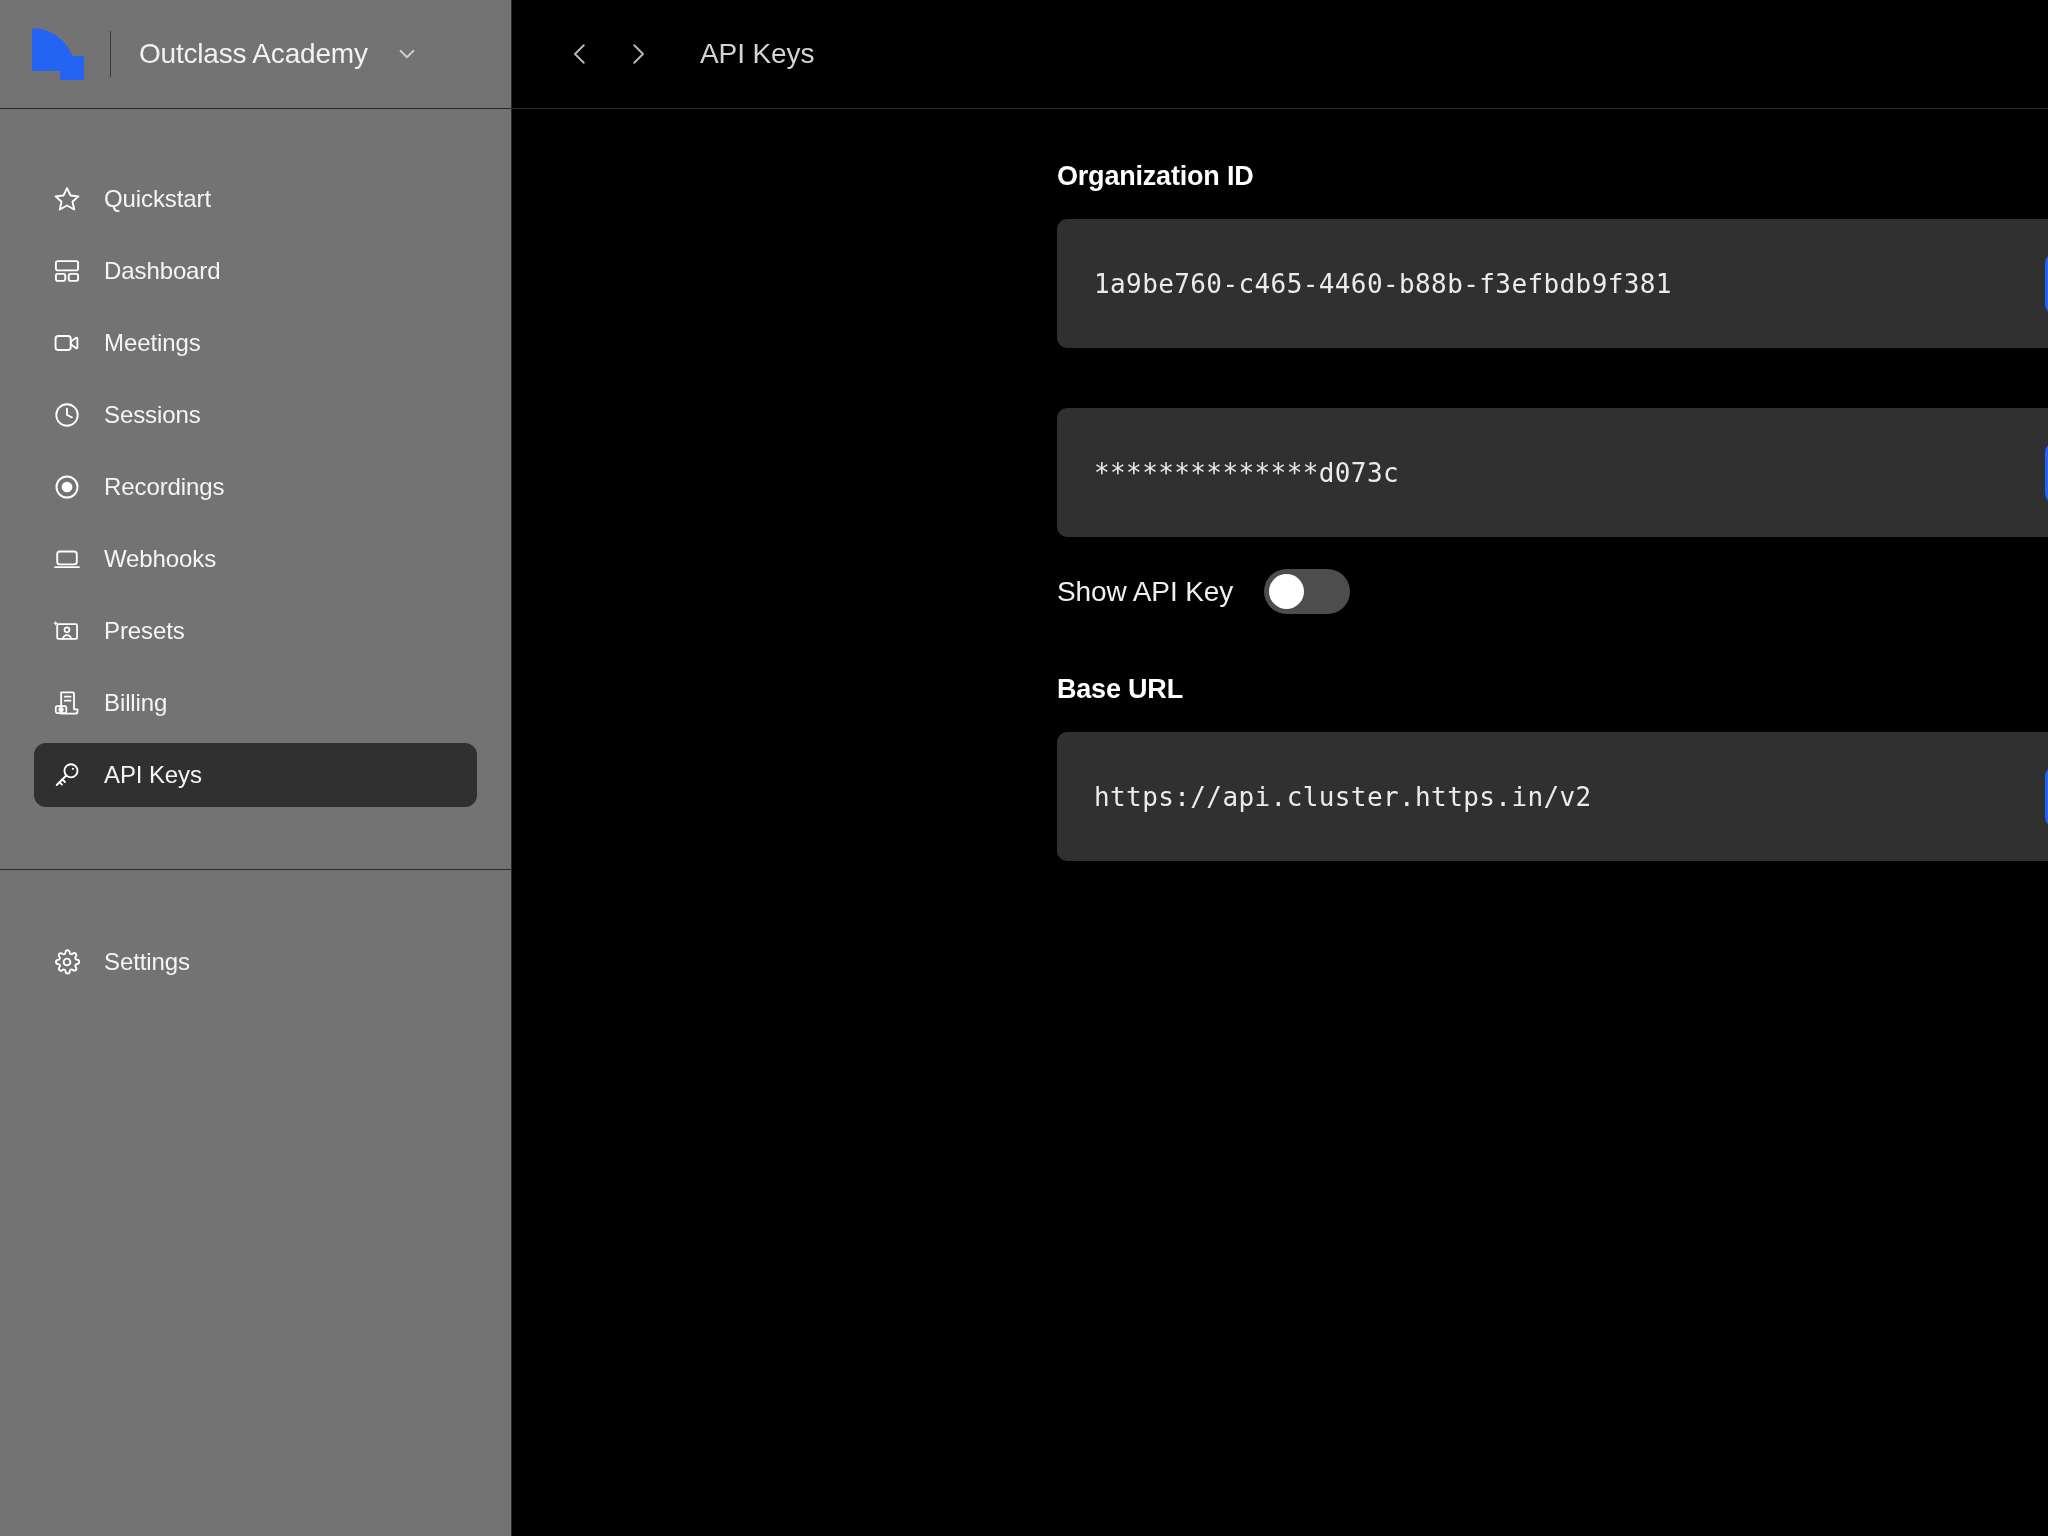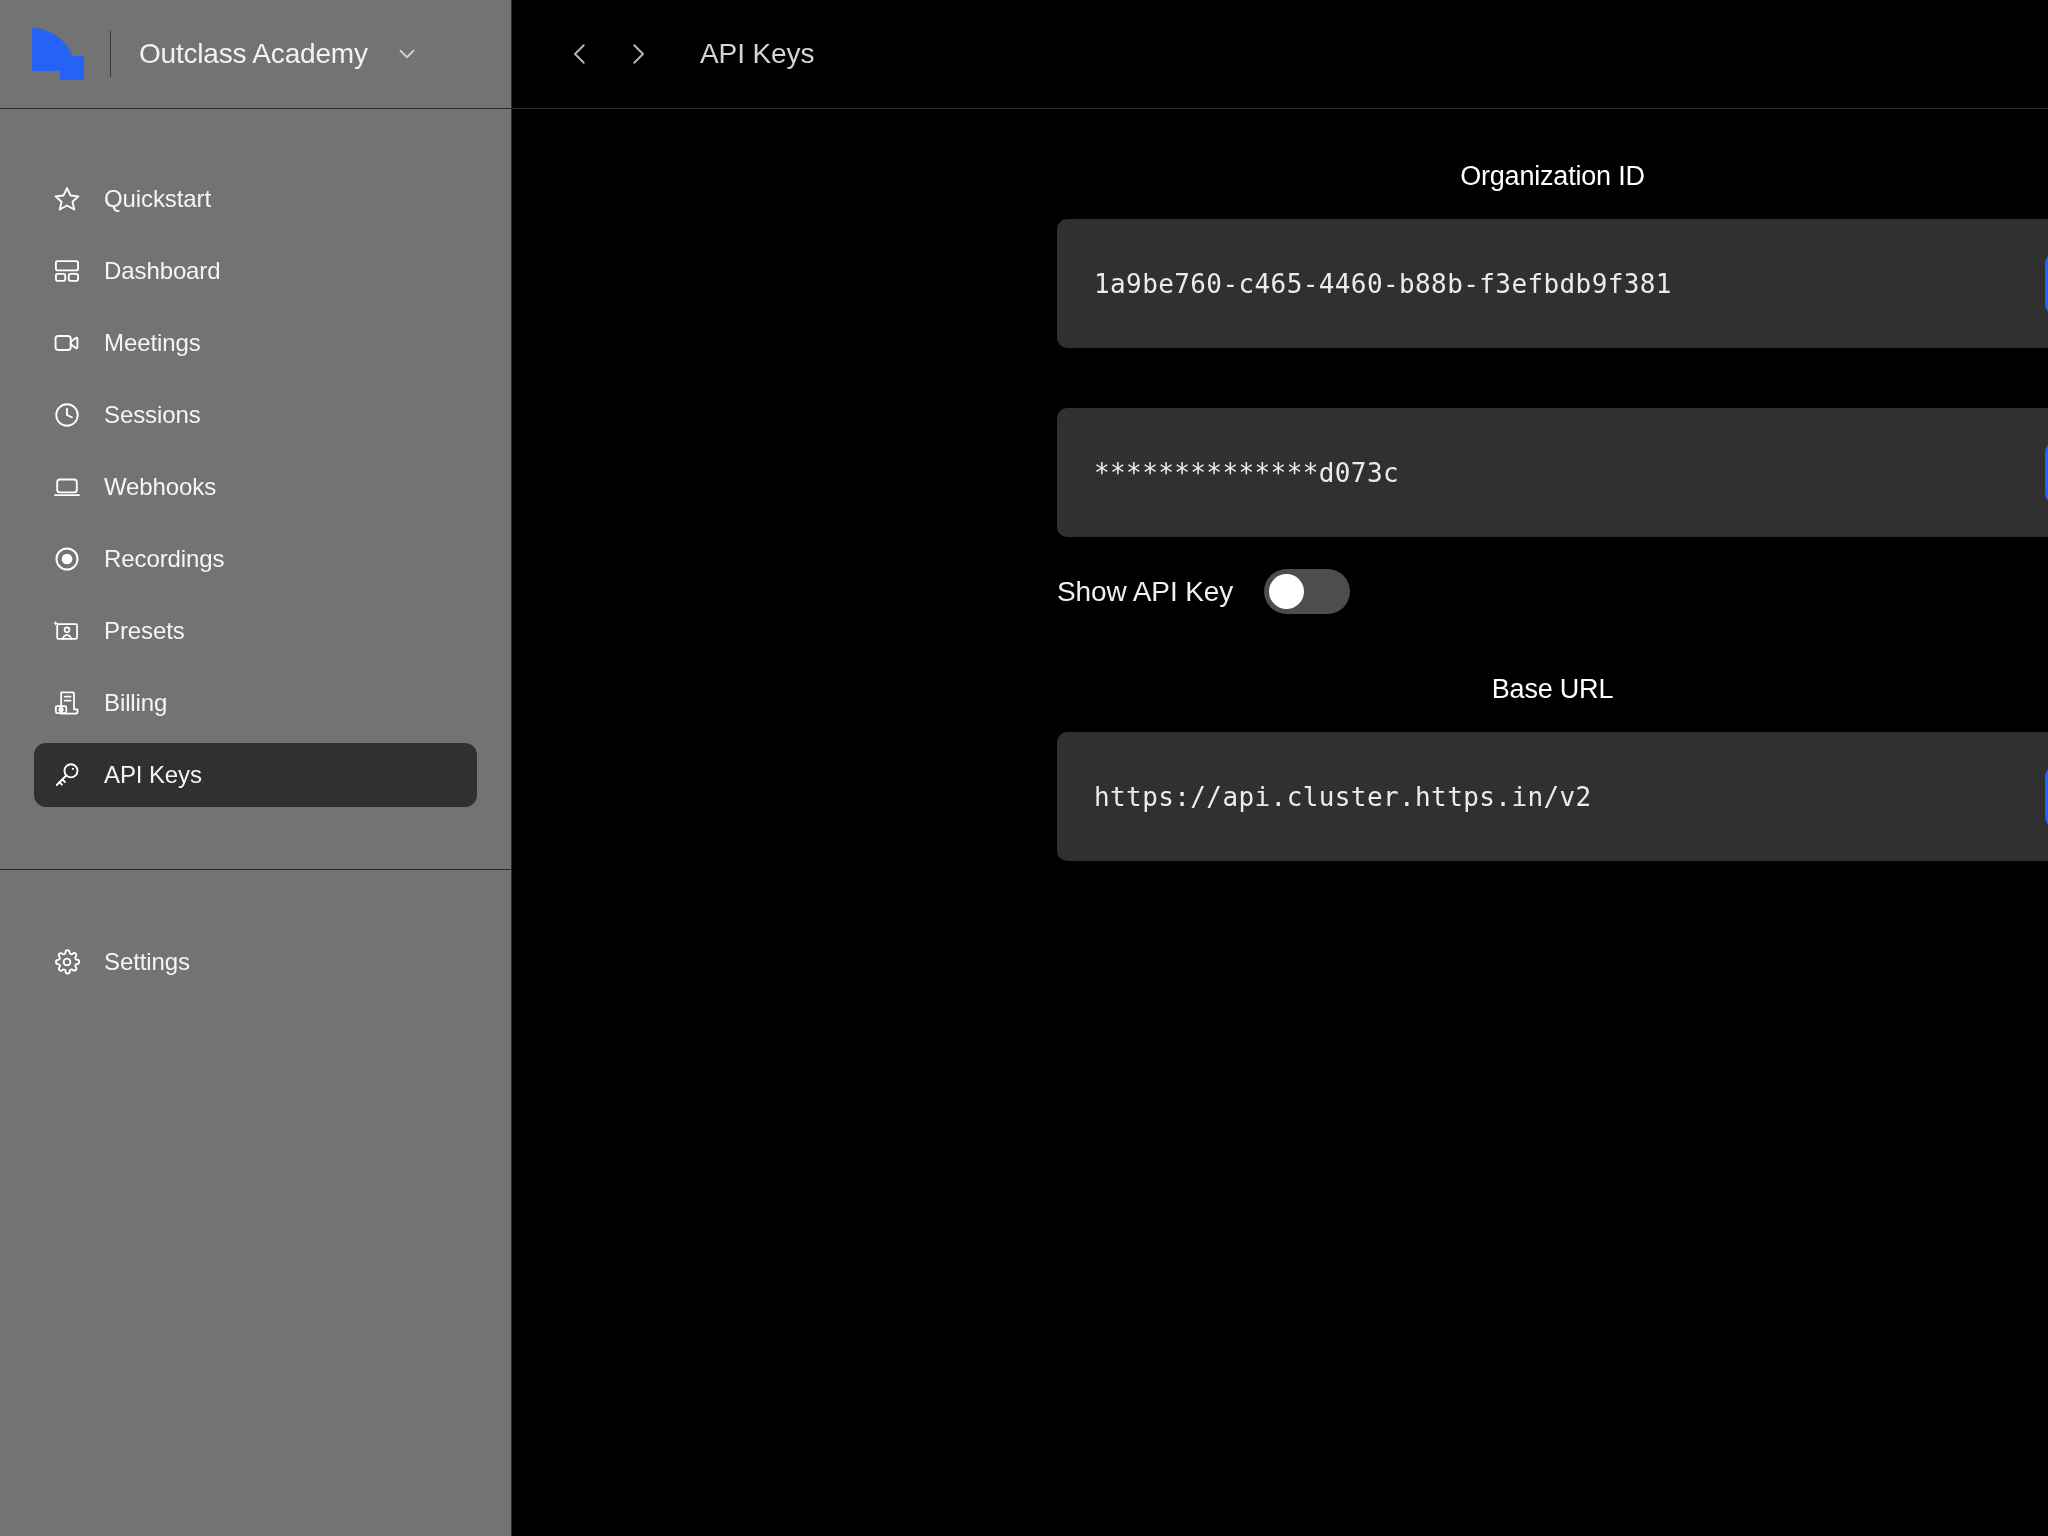--- a/index.html
+++ b/index.html
@@ -154,24 +154,23 @@
   }
 
   .content {
     padding: 52px 0 0 545px;
     flex: 1 1 auto;
   }
   .field-block { margin-bottom: 44px; }
   .field-label {
     font-size: 27px;
     color: #ffffff;
-    font-weight: 400;
+    font-weight: 700;
     letter-spacing: -0.2px;
     margin-bottom: 27px;
-    text-align: center;
   }
   .field-box {
     width: 1068px;
     height: 129px;
     background: #303030;
     border-radius: 10px;
     display: flex;
     align-items: center;
     padding: 0 16px 0 37px;
     position: relative;
@@ -286,36 +285,36 @@
           <svg width="28" height="28" viewBox="0 0 24 24" fill="none" stroke="currentColor" stroke-width="1.6" stroke-linecap="round" stroke-linejoin="round">
               <circle cx="12" cy="12" r="9.2"></circle>
               <polyline points="12 6.6 12 12 16.2 14"></polyline>
             </svg>
         </span>
         <span class="nav-label">Sessions</span>
       </div>
 
       <div class="nav-item">
         <span class="nav-icon">
-          <svg width="28" height="28" viewBox="0 0 24 24" fill="none" stroke="currentColor" stroke-width="1.6" stroke-linecap="round" stroke-linejoin="round">
-              <rect x="3.6" y="5.6" width="16.8" height="11" rx="2.2"></rect>
-              <line x1="1.8" y1="19" x2="22.2" y2="19"></line>
-            </svg>
-        </span>
-        <span class="nav-label">Webhooks</span>
-      </div>
-
-      <div class="nav-item">
-        <span class="nav-icon">
           <svg width="28" height="28" viewBox="0 0 24 24" fill="none" stroke="currentColor" stroke-width="1.7">
               <circle cx="12" cy="12" r="9"></circle>
               <circle cx="12" cy="12" r="4.6" fill="currentColor" stroke="none"></circle>
             </svg>
         </span>
         <span class="nav-label">Recordings</span>
+      </div>
+
+      <div class="nav-item">
+        <span class="nav-icon">
+          <svg width="28" height="28" viewBox="0 0 24 24" fill="none" stroke="currentColor" stroke-width="1.6" stroke-linecap="round" stroke-linejoin="round">
+              <rect x="3.6" y="5.6" width="16.8" height="11" rx="2.2"></rect>
+              <line x1="1.8" y1="19" x2="22.2" y2="19"></line>
+            </svg>
+        </span>
+        <span class="nav-label">Webhooks</span>
       </div>
 
       <div class="nav-item">
         <span class="nav-icon">
           <svg width="28" height="28" viewBox="0 0 24 24" fill="none" stroke="currentColor" stroke-width="1.5" stroke-linecap="round" stroke-linejoin="round">
             <path d="M4.6 6.2h15a1 1 0 0 1 1 1v10.6a1 1 0 0 1-1 1h-15a1 1 0 0 1-1-1V7.2a1 1 0 0 1 1-1z"></path>
             <circle cx="12" cy="11" r="2.1"></circle>
             <path d="M8.4 18.8c0.5-2.2 1.9-3.3 3.6-3.3s3.1 1.1 3.6 3.3"></path>
             <path d="M2.3 3.2l0.6 1.6 1.6 0.6-1.6 0.6-0.6 1.6-0.6-1.6L0.1 5.4l1.6-0.6z" fill="currentColor" stroke="none"></path>
           </svg>

